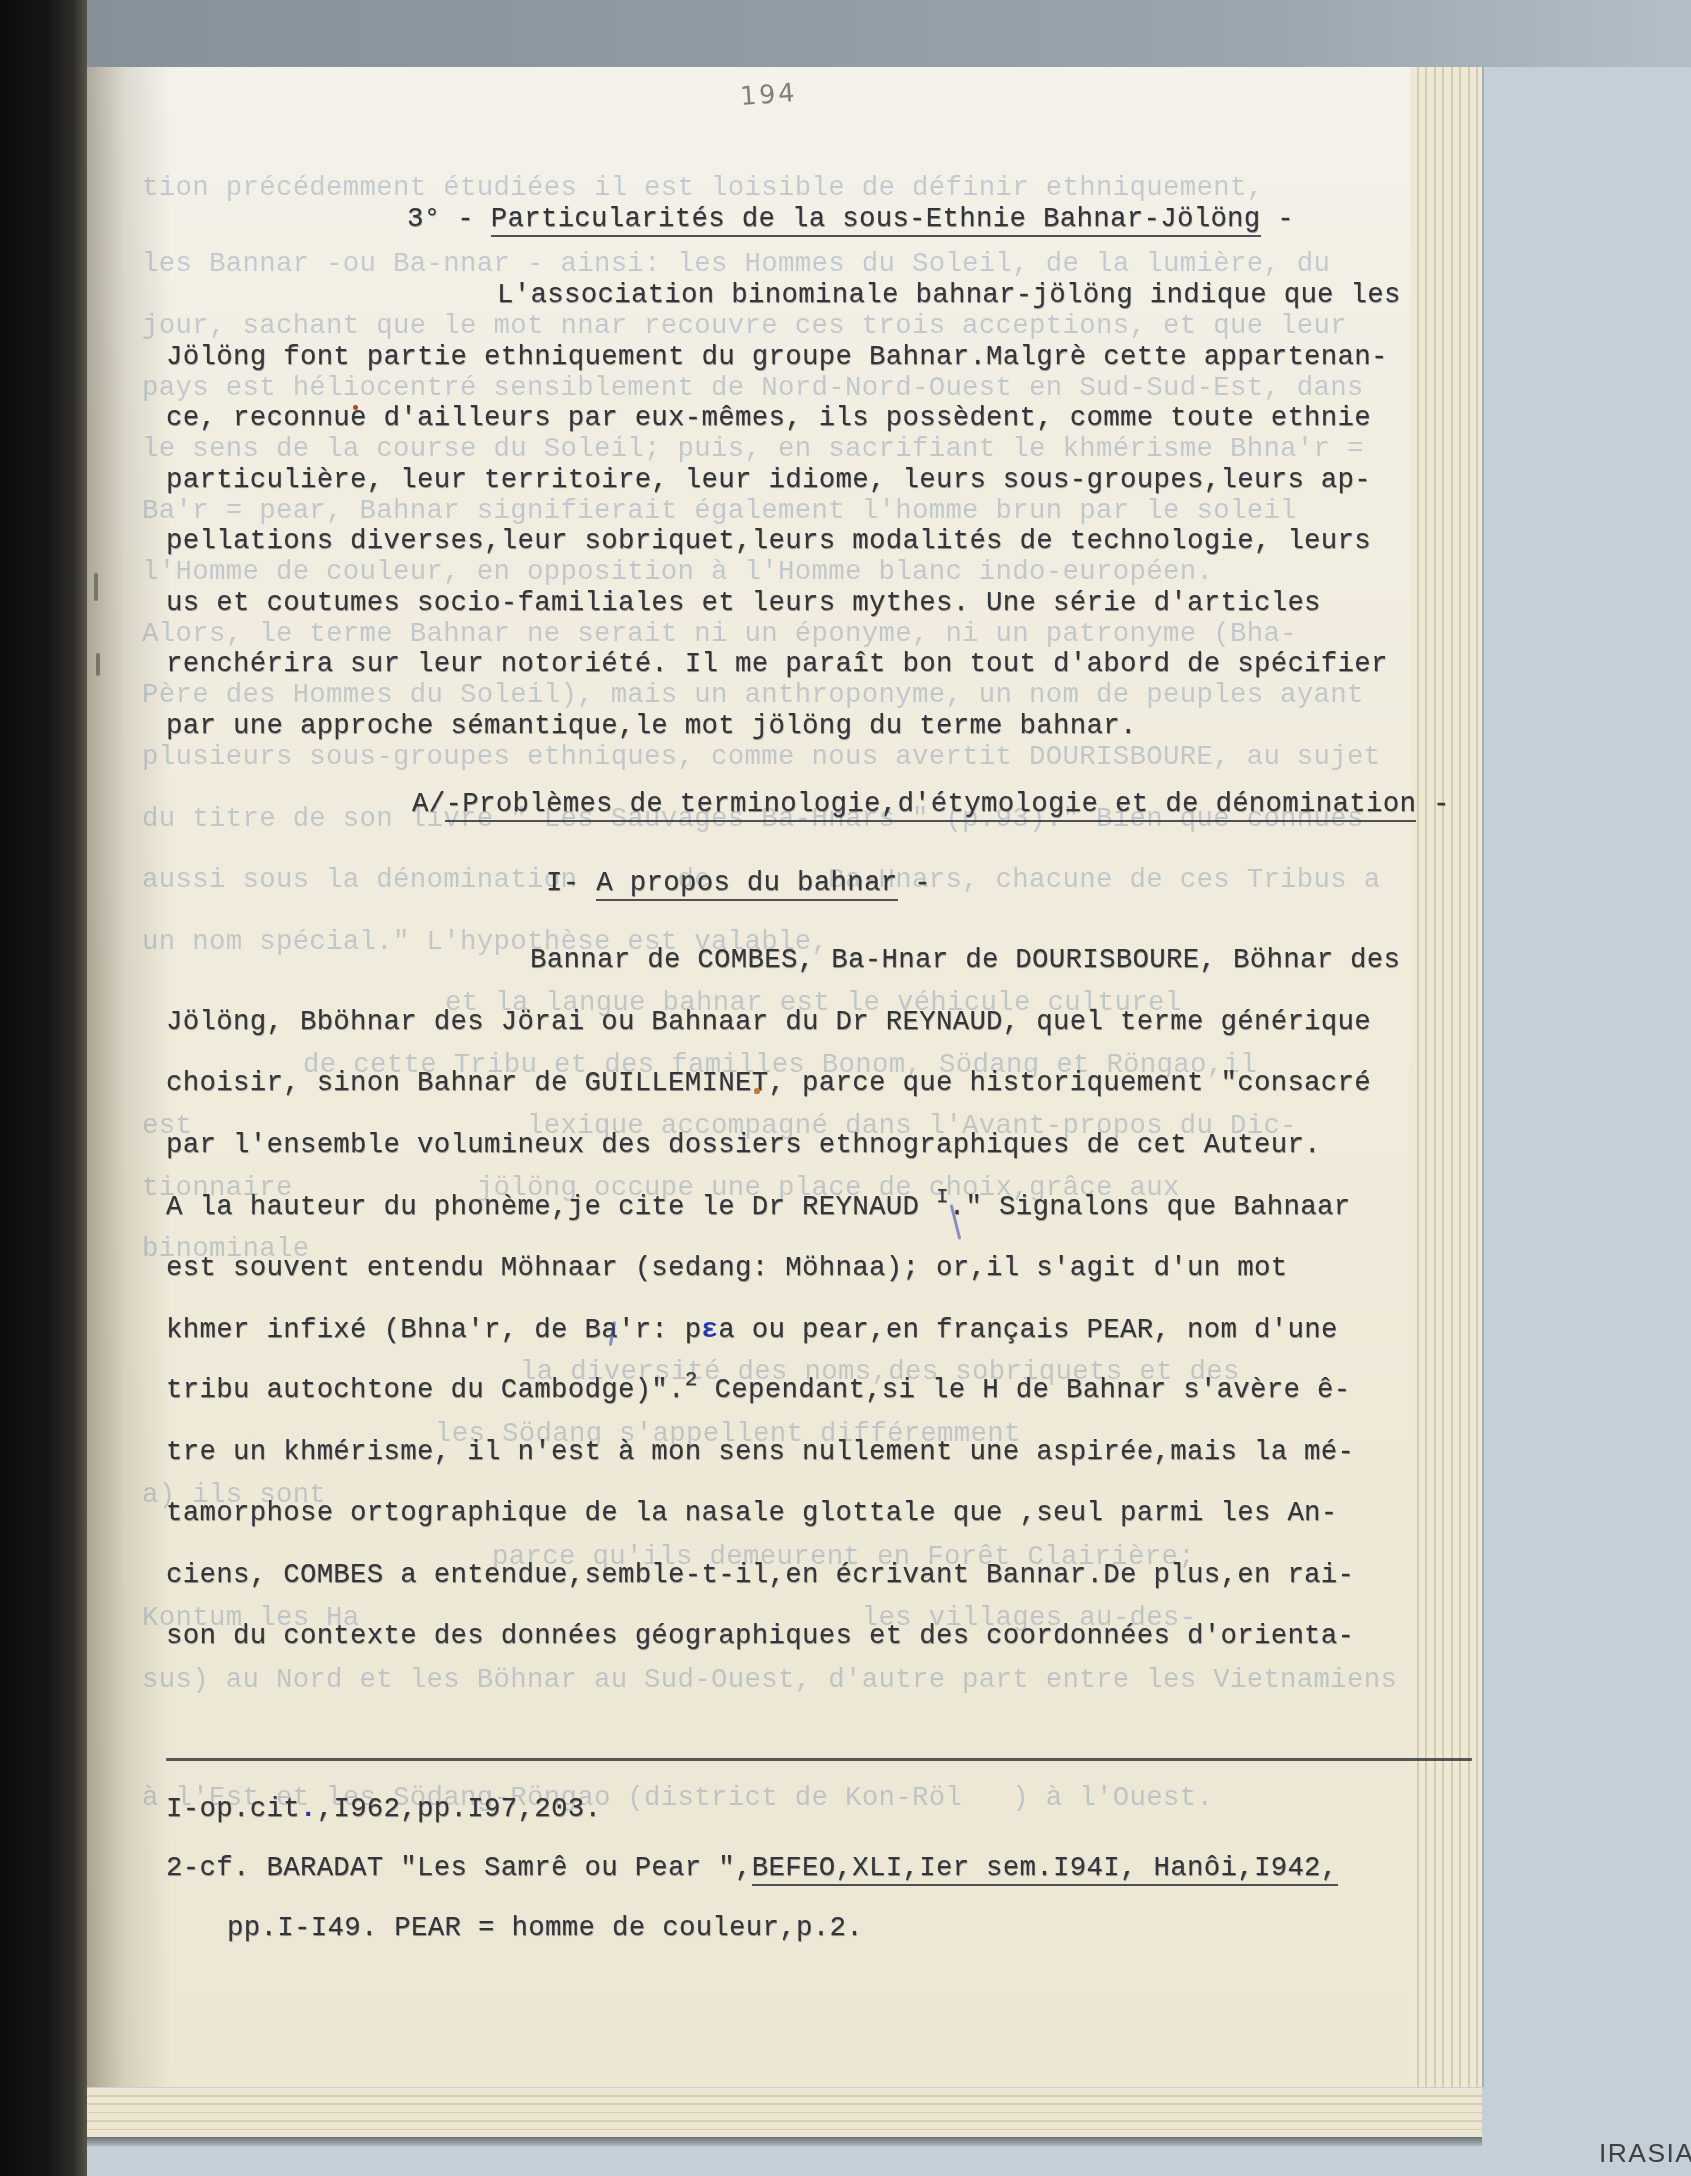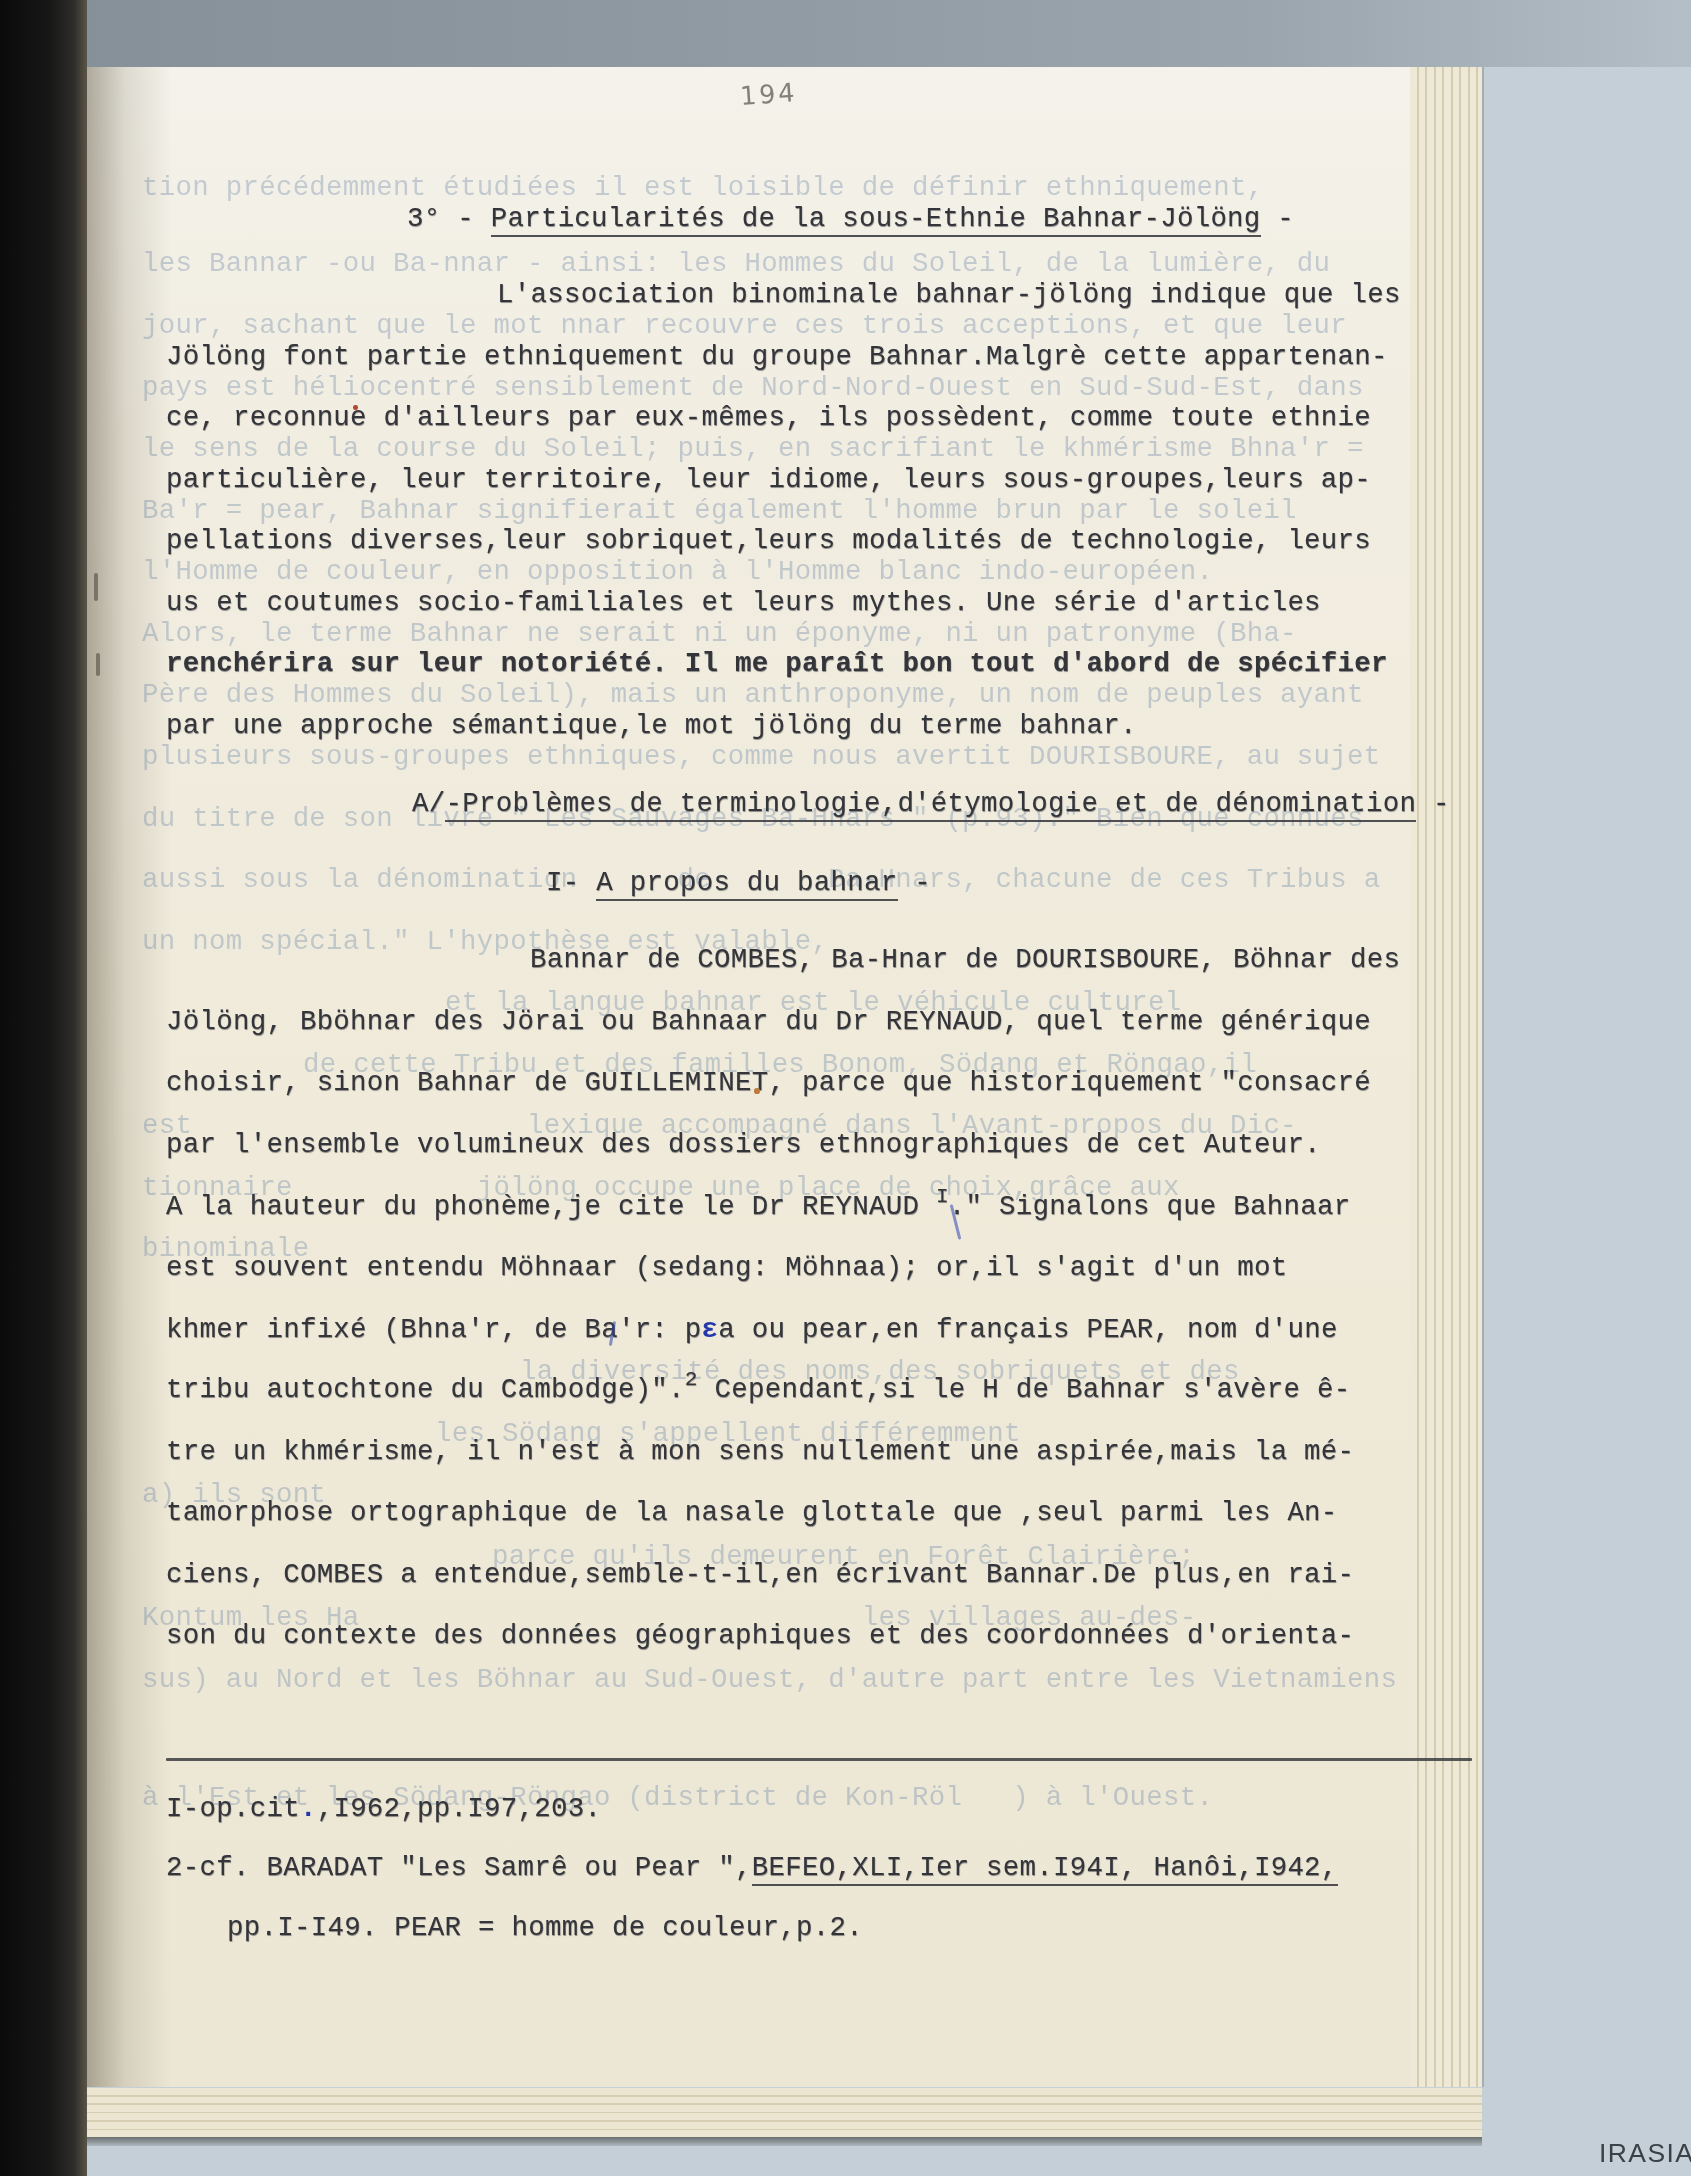--- a/index.html
+++ b/index.html
@@ -88,21 +88,21 @@
       <div class="gline" style="left: 142px; top: 1782px;">à l'Est et les Södang-Röngao (district de Kon-Röl   ) à l'Ouest.</div>
     </div>
   <div id="text-layer">
       <div class="tline" style="left: 407px; top: 203px;"><span>3° - </span><span class="u">Particularités de la sous-Ethnie Bahnar-Jölöng</span><span> -</span></div>
       <div class="tline" style="left: 497px; top: 279px;"><span>L'association binominale bahnar-jölöng indique que les</span></div>
       <div class="tline" style="left: 166px; top: 341px;"><span>Jölöng font partie ethniquement du groupe Bahnar.Malgrè cette appartenan-</span></div>
       <div class="tline" style="left: 166px; top: 402px;"><span>ce, reconnue d'ailleurs par eux-mêmes, ils possèdent, comme toute ethnie</span></div>
       <div class="tline" style="left: 166px; top: 464px;"><span>particulière, leur territoire, leur idiome, leurs sous-groupes,leurs ap-</span></div>
       <div class="tline" style="left: 166px; top: 525px;"><span>pellations diverses,leur sobriquet,leurs modalités de technologie, leurs</span></div>
       <div class="tline" style="left: 166px; top: 587px;"><span>us et coutumes socio-familiales et leurs mythes. Une série d'articles</span></div>
-      <div class="tline" style="left: 166px; top: 648px; font-weight: bold;"><span>renchérira sur leur notoriété. Il me paraît bon tout d'abord de spécifier</span></div>
+      <div class="tline" style="left: 166px; top: 648px;"><span>renchérira sur leur notoriété. Il me paraît bon tout d'abord de spécifier</span></div>
       <div class="tline" style="left: 166px; top: 710px;"><span>par une approche sémantique,le mot jölöng du terme bahnar.</span></div>
       <div class="tline" style="left: 412px; top: 788px;"><span>A/</span><span class="u">-Problèmes de terminologie,d'étymologie et de dénomination</span><span> -</span></div>
       <div class="tline" style="left: 546px; top: 867px;"><span>I- </span><span class="u">A propos du bahnar</span><span> -</span></div>
       <div class="tline" style="left: 530px; top: 944px;"><span>Bannar de COMBES, Ba-Hnar de DOURISBOURE, Böhnar des</span></div>
       <div class="tline" style="left: 166px; top: 1006px;"><span>Jölöng, Bböhnar des Jörai ou Bahnaar du Dr REYNAUD, quel terme générique</span></div>
       <div class="tline" style="left: 166px; top: 1067px;"><span>choisir, sinon Bahnar de GUILLEMINET, parce que historiquement "consacré</span></div>
       <div class="tline" style="left: 166px; top: 1129px;"><span>par l'ensemble volumineux des dossiers ethnographiques de cet Auteur.</span></div>
       <div class="tline" style="left: 166px; top: 1191px;"><span>A la hauteur du phonème,je cite le Dr REYNAUD </span><span class="sup">I</span><span>." Signalons que Bahnaar</span></div>
       <div class="tline" style="left: 166px; top: 1252px;"><span>est souvent entendu Möhnaar (sedang: Möhnaa); or,il s'agit d'un mot</span></div>
       <div class="tline" style="left: 166px; top: 1314px;"><span>khmer infixé (Bhna'r, de Ba'r: p</span><span class="blue">ɛ</span><span>a ou pear,en français PEAR, nom d'une</span></div>

